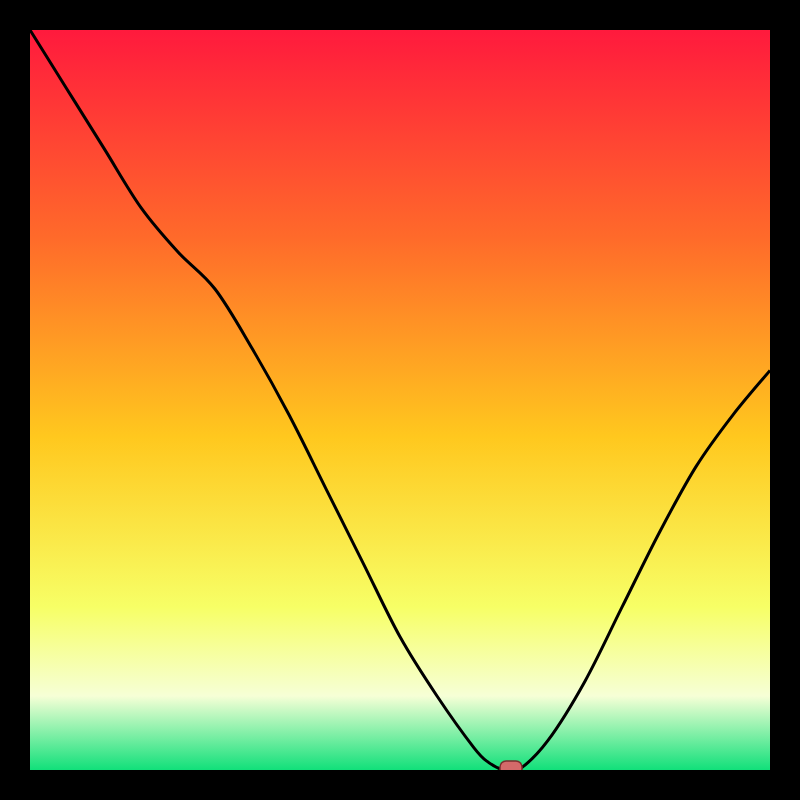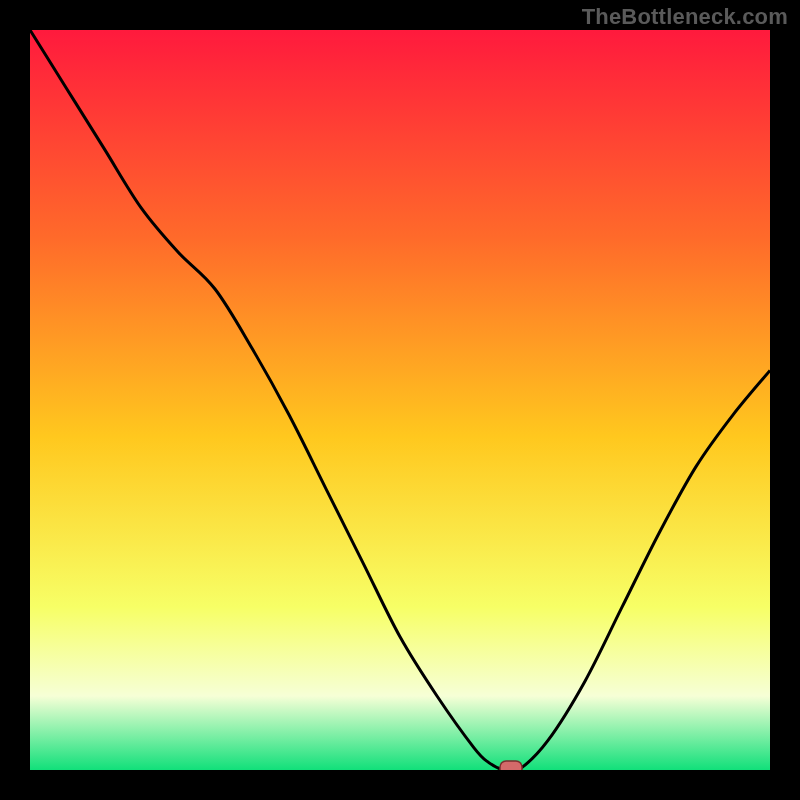--- a/index.html
+++ b/index.html
@@ -37,21 +37,20 @@
   svg {
     position: absolute;
     inset: 0;
   }
 </style>
 </head>
 <body>
 
 <div class="frame">
 
-  <div class="watermark">TheBottleneck.com</div>
 
   <div class="plot">
     <svg viewBox="0 0 740 740" preserveAspectRatio="none">
       <defs>
         <linearGradient id="bg-grad" x1="0" y1="0" x2="0" y2="1">
 
         <stop offset="0%" stop-color="#ff1a3d"></stop>
             <stop offset="28.000000000000004%" stop-color="#ff6a2a"></stop>
             <stop offset="55.00000000000001%" stop-color="#ffc81e"></stop>
             <stop offset="78%" stop-color="#f7ff66"></stop>

